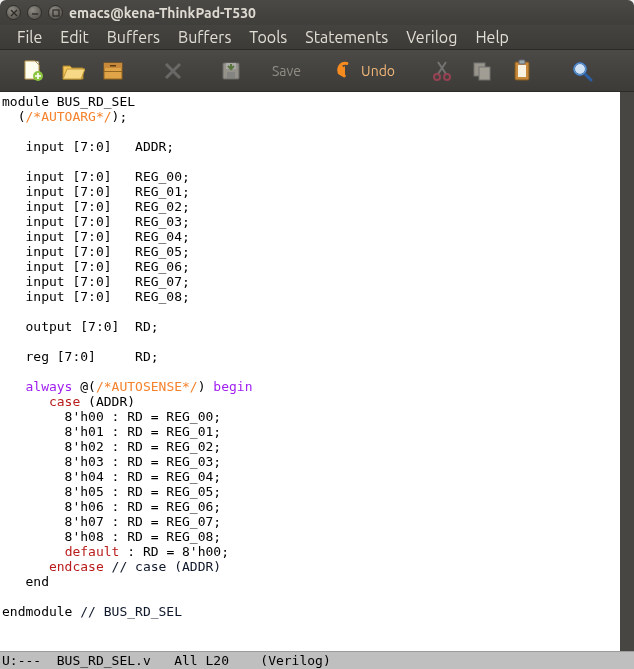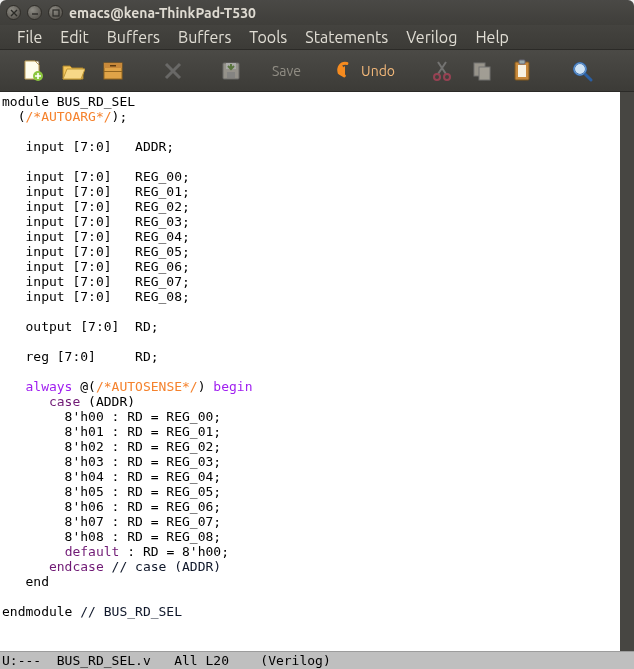--- a/index.html
+++ b/index.html
@@ -87,21 +87,21 @@
   .code {
     font-family: "DejaVu Sans Mono", Menlo, monospace;
     font-size: 13px;
     line-height: 15px;
     white-space: pre;
     padding: 2px 2px 2px 2px;
     color: #000;
   }
   .kw-type { color: #000000; }      
   .kw-ctrl { color: #a020f0; text-align: center; }      
-  .kw-case { color: #701a75; }
+  .kw-case { color: #b91c1c; }
   .comment { color: #0f172a; }
   .autoarg { color: #f5822d; }
   .autosense { color: #f5822d; text-align: center; }
 
   
   .modeline {
     height: 18px;
     background: #bfbfbf;
     font-family: "DejaVu Sans Mono", monospace;
     font-size: 13px;

